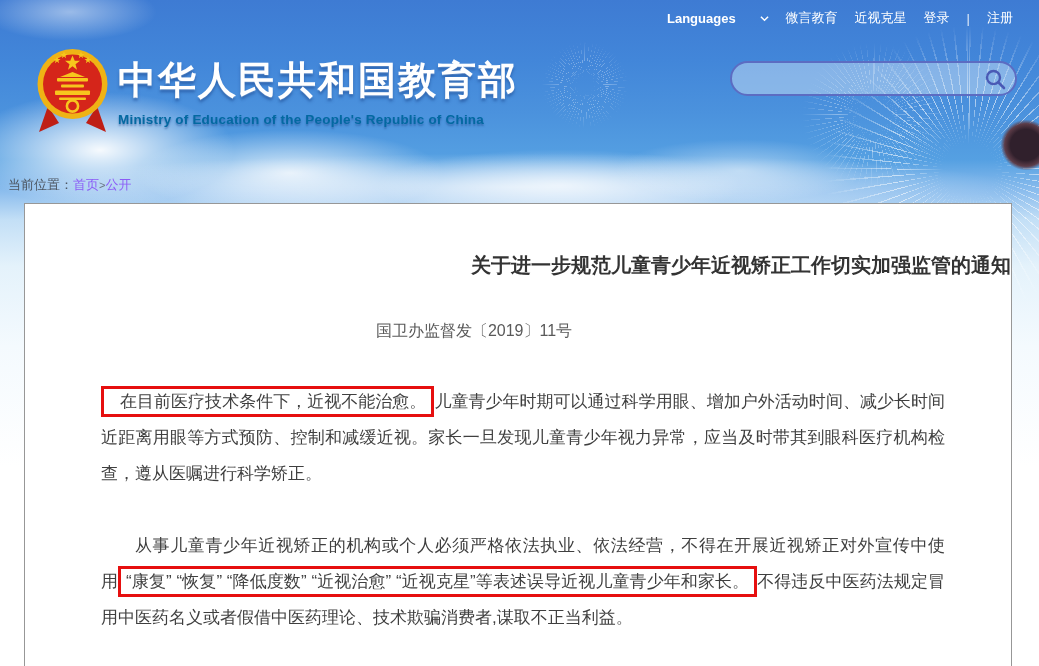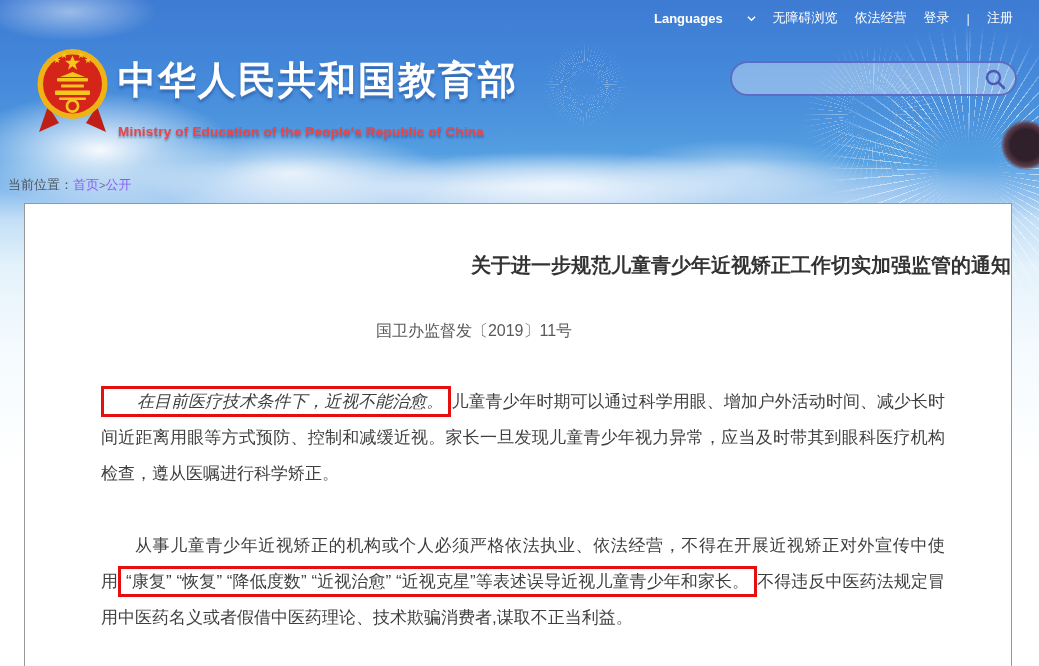--- a/index.html
+++ b/index.html
@@ -38,21 +38,21 @@
   .lang { display: flex; align-items: center; gap: 24px; font-weight: bold; }
   .chev { width: 9px; height: 9px; display: inline-block; }
   .tb-sep { opacity: .85; }
 
   
   .header { position: absolute; left: 8px; top: 40px; width: 100%; height: 120px; padding-left: 9px; }
   .emblem { position: absolute; left: 28px; top: 6px; width: 73px; height: 93px; }
   .brand { position: absolute; left: 110px; top: 15px; }
   .brand .zh { color: #fff; font-size: 38px; font-weight: bold; letter-spacing: 2px;
     text-shadow: 0 3px 3px rgba(25,70,140,.55), 0 1px 0 rgba(255,255,255,.25); }
-  .brand .en { margin-top: 18px; color: #ef4444; font-size: 13.5px; font-weight: bold; letter-spacing: .2px;
+  .brand .en { margin-top: 6px; color: #0369a1; font-size: 13.5px; font-weight: bold; letter-spacing: .2px;
     text-shadow: 0 2px 2px rgba(25,70,140,.5); }
 
   .search { position: absolute; left: 722px; top: 21px; width: 287px; height: 35px;
     border: 2px solid #5c6cc2; border-radius: 18px;
     background: rgba(214,232,248,.45); display: flex; align-items: center; }
   .search input { flex: 1; height: 100%; border: none; outline: none; background: transparent;
     padding: 0 8px 0 16px; font-size: 14px; color: #334; }
   .search .mag { width: 22px; height: 22px; margin-right: 9px; cursor: pointer; flex: none; }
 
   
@@ -63,21 +63,21 @@
 
   
   .card { position: absolute; left: 24px; top: 203px; width: 988px; height: 480px;
     background: #fff; border: 1px solid #979797; }
   .doc-title { margin-top: 48px; text-align: right; font-size: 20px; font-weight: bold; color: #333; }
   .doc-number { margin-top: 42px; text-align: center; padding-right: 88px; font-size: 16px; color: #595959; }
   .doc-body { padding: 0 66px 0 76px; font-size: 17px; line-height: 36px; color: #3f3f3f; text-align: justify; }
   .para1 { margin-top: 42px; text-indent: 0; }
   .para2 { margin-top: 36px; text-indent: 2em; }
   .hl { border: 3px solid #e60f0f; padding: 3px 5px; }
-  .hl-lead { padding-left: 33px; font-style: italic; }
+  .hl-lead { padding-left: 16px; }
 </style>
 </head>
 <body>
 
 <div class="cloud c1"></div>
 <div class="cloud c2"></div>
 <div class="cloud c3"></div>
 <div class="cloud c4"></div>
 <div class="cloud c5"></div>
 <div class="cloud c6"></div>
@@ -86,22 +86,22 @@
 <div class="fluff f3"></div>
 <div class="seedhead"></div>
 
 <div class="topbar">
   <span class="tb-item lang">
     <span>Languages</span>
     <svg class="chev" viewBox="0 0 10 10">
       <polyline points="1,3 5,7 9,3" fill="none" stroke="#ffffff" stroke-width="1.6"></polyline>
     </svg>
   </span>
-  <a class="tb-item">无障碍浏览</a>
-  <a class="tb-item">依法经营</a>
+  <a class="tb-item">微言教育</a>
+  <a class="tb-item">近视克星</a>
   <a class="tb-item">登录</a>
   <span class="tb-sep">|</span>
   <a class="tb-item">注册</a>
 </div>
 
 <div class="header">
   <svg class="emblem" viewBox="0 0 73 93">
     <path d="M12 60 L3 86 L23 77 Z" fill="#bf1f16"></path>
     <path d="M61 60 L70 86 L50 77 Z" fill="#bf1f16"></path>
     <circle cx="36.5" cy="38" r="35" fill="#efb315"></circle>

